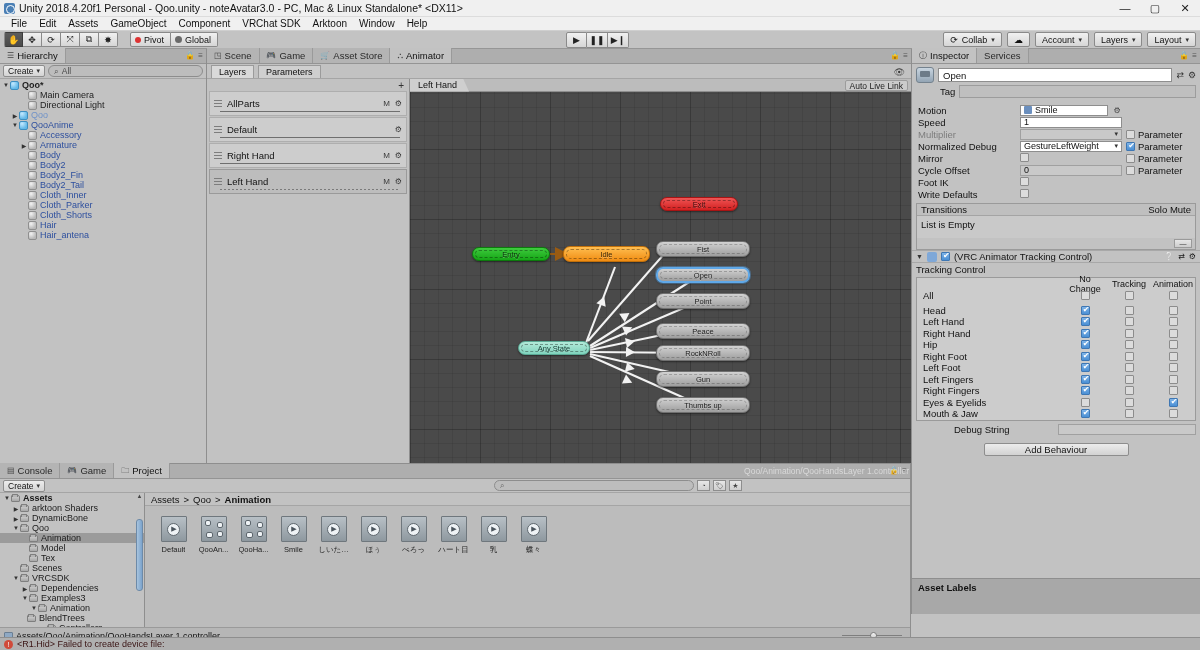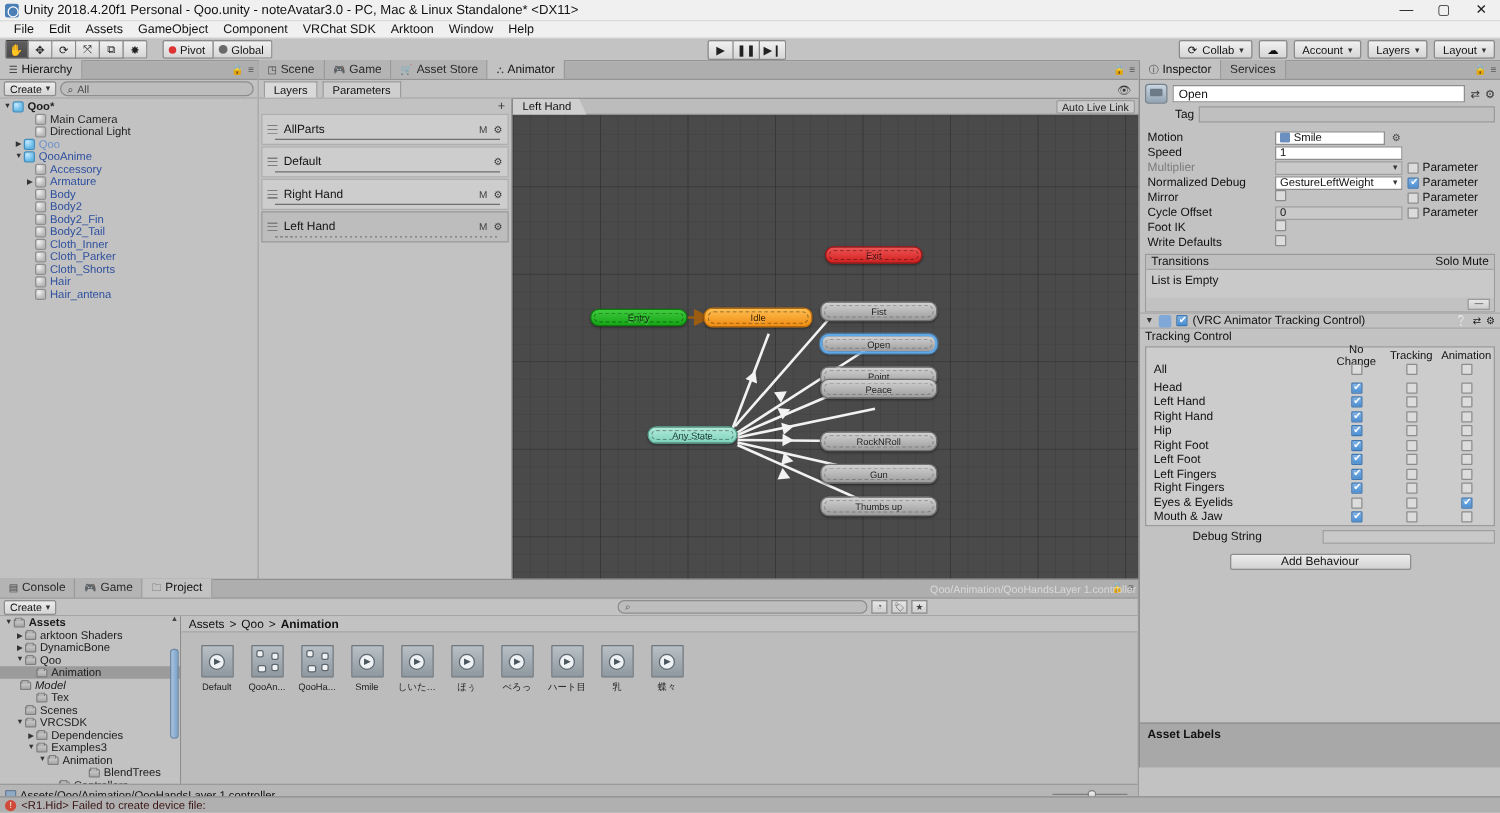--- a/index.html
+++ b/index.html
@@ -626,21 +626,21 @@
               <span>Fist</span>
             </div>
             <div class="node gray selected" style="left: 246px; top: 188px; width: 94px; height: 16px;">
               <span class="dash"></span>
               <span>Open</span>
             </div>
             <div class="node gray" style="left: 246px; top: 214px; width: 94px; height: 16px;">
               <span class="dash"></span>
               <span>Point</span>
             </div>
-            <div class="node gray" style="left: 246px; top: 224px; width: 94px; height: 16px;">
+            <div class="node gray" style="left: 246px; top: 244px; width: 94px; height: 16px;">
               <span class="dash"></span>
               <span>Peace</span>
             </div>
             <div class="node gray" style="left: 246px; top: 266px; width: 94px; height: 16px;">
               <span class="dash"></span>
               <span>RockNRoll</span>
             </div>
             <div class="node gray" style="left: 246px; top: 292px; width: 94px; height: 16px;">
               <span class="dash"></span>
               <span>Gun</span>
@@ -990,28 +990,28 @@
             <div class="t-row" style="padding-left: 12px;">
               <span class="arrow">▼</span>
               <span class="folder"></span>
               <span>Qoo</span>
             </div>
             <div class="t-row sel" style="padding-left: 21px;">
               <span class="arrow none">▶</span>
               <span class="folder"></span>
               <span>Animation</span>
             </div>
-            <div class="t-row" style="padding-left: 8px; font-style: italic;">
-              <span class="arrow none">▶</span>
-              <span class="folder"></span>
-              <span>Model</span>
-            </div>
             <div class="t-row" style="padding-left: 21px;">
               <span class="arrow none">▶</span>
               <span class="folder"></span>
+              <span>Model</span>
+            </div>
+            <div class="t-row" style="padding-left: 21px;">
+              <span class="arrow none">▶</span>
+              <span class="folder"></span>
               <span>Tex</span>
             </div>
             <div class="t-row" style="padding-left: 12px;">
               <span class="arrow none">▶</span>
               <span class="folder"></span>
               <span>Scenes</span>
             </div>
             <div class="t-row" style="padding-left: 12px;">
               <span class="arrow">▼</span>
               <span class="folder"></span>
@@ -1025,21 +1025,21 @@
             <div class="t-row" style="padding-left: 21px;">
               <span class="arrow">▼</span>
               <span class="folder"></span>
               <span>Examples3</span>
             </div>
             <div class="t-row" style="padding-left: 30px;">
               <span class="arrow">▼</span>
               <span class="folder"></span>
               <span>Animation</span>
             </div>
-            <div class="t-row" style="padding-left: 39px; margin-left: 24px;">
+            <div class="t-row" style="padding-left: 19px;">
               <span class="arrow none">▶</span>
               <span class="folder"></span>
               <span>BlendTrees</span>
             </div>
             <div class="t-row" style="padding-left: 39px;">
               <span class="arrow none">▶</span>
               <span class="folder"></span>
               <span>Controllers</span>
             </div>
             <div class="t-row" style="padding-left: 39px;">

